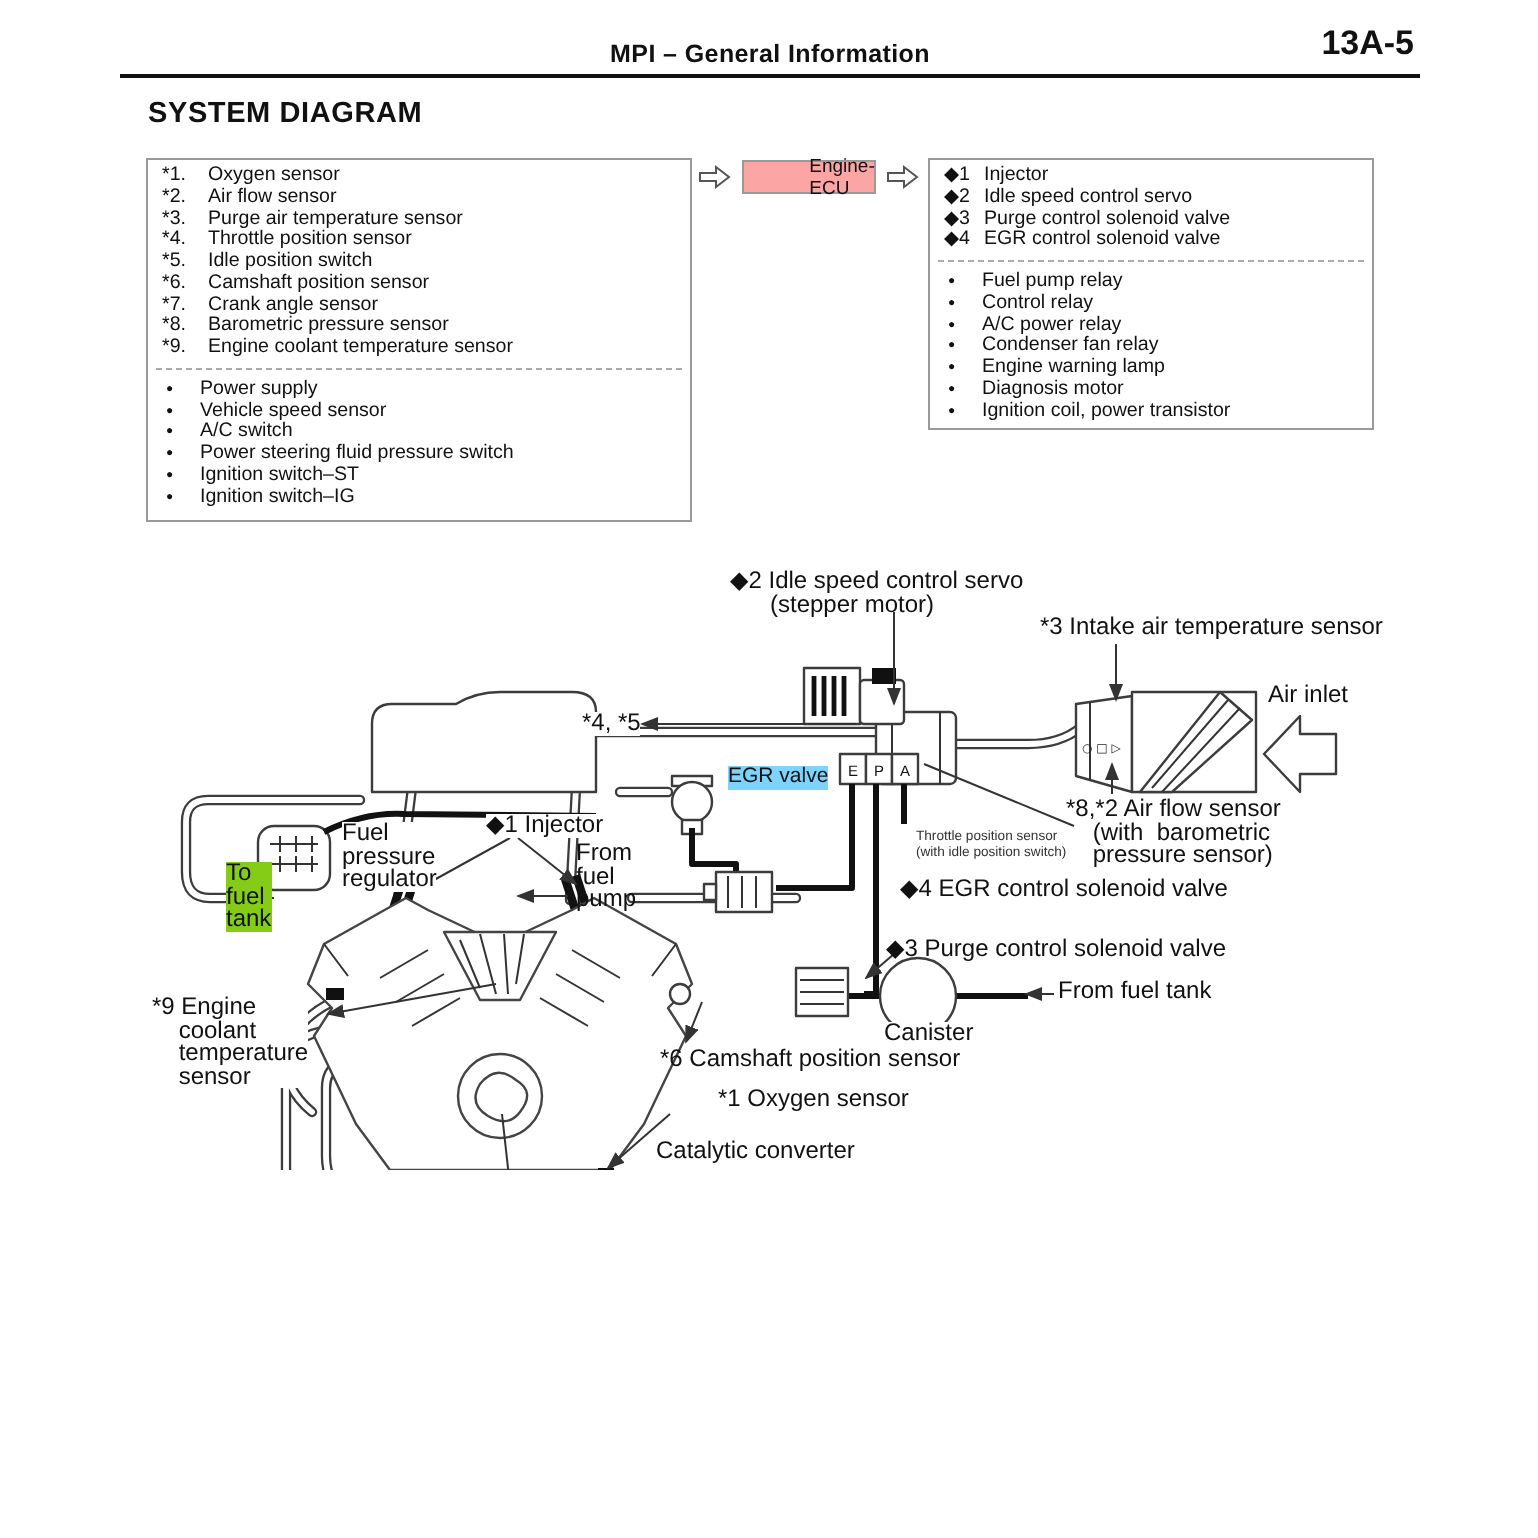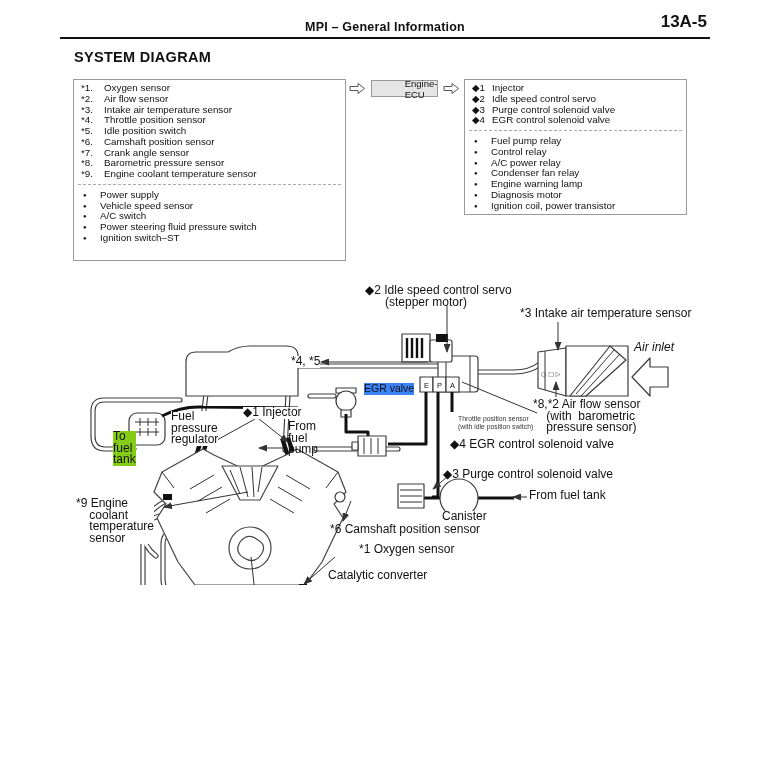--- a/index.html
+++ b/index.html
@@ -9,21 +9,21 @@
   .hdr-title{position:absolute;left:60px;right:59px;top:20px;text-align:center;
              font-weight:bold;font-size:12.5px;letter-spacing:.2px;}
   .hdr-code{position:absolute;right:62px;top:12px;font-size:17px;font-weight:bold;}
   .hdr-rule{position:absolute;left:60px;right:59px;top:37px;height:2px;background:#111;}
   .section-title{position:absolute;left:74px;top:49px;font-size:14.5px;font-weight:bold;letter-spacing:.3px;}
   
   .list-box{position:absolute;border:1px solid #9a9a9a;background:#fff;box-sizing:border-box;}
   #left-box{left:73px;top:79px;width:273px;height:182px;}
   #right-box{left:464px;top:79px;width:223px;height:136px;}
   #ecu-box{position:absolute;left:371px;top:80px;width:67px;height:17px;border:1px solid #9a9a9a;
-           display:flex;align-items:center;justify-content:center;font-size:9.5px;background:#e5e5e5;box-sizing:border-box;padding-left:33px;}
+           display:flex;align-items:center;justify-content:center;font-size:9.5px;background:#fca5a5;box-sizing:border-box;padding-left:33px;}
   .flow-arrow{position:absolute;width:17px;height:13px;}
   ul.plist{list-style:none;margin:0;padding:3px 7px 2px 7px;}
   ul.plist li{display:flex;font-size:9.8px;line-height:10.75px;}
   .num{flex:none;width:23px;}
   #right-box .num{width:20px;}
   li.b::before{content:"\25CF";flex:none;width:17px;font-size:6px;line-height:10.75px;padding-left:2px;}
   .dash-divider{border-top:1px dashed #aaa;margin:2px 4px 2px 4px;}
   
   .dlabel{position:absolute;font-size:12px;line-height:11.6px;white-space:pre;color:#111;}
   .dlabel.small{font-size:6.8px;line-height:8px;color:#333;}
@@ -60,21 +60,21 @@
     <li>
           <span class="num">*1.</span>
           <span>Oxygen sensor</span>
         </li>
         <li>
           <span class="num">*2.</span>
           <span>Air flow sensor</span>
         </li>
         <li>
           <span class="num">*3.</span>
-          <span>Intake air temperature sensor</span>
+          <span>Purge air temperature sensor</span>
         </li>
         <li>
           <span class="num">*4.</span>
           <span>Throttle position sensor</span>
         </li>
         <li>
           <span class="num">*5.</span>
           <span>Idle position switch</span>
         </li>
         <li>
@@ -104,20 +104,23 @@
           <span>Vehicle speed sensor</span>
         </li>
         <li class="b">
           <span>A/C switch</span>
         </li>
         <li class="b">
           <span>Power steering fluid pressure switch</span>
         </li>
         <li class="b">
           <span>Ignition switch–ST</span>
+        </li>
+        <li class="b">
+          <span>Ignition switch–IG</span>
         </li>
       </ul>
   </div>
 
   <svg class="flow-arrow" style="left:349px;top:82px;" viewBox="0 0 17 13">
     <polygon points="1,4.5 9,4.5 9,1.5 15.5,6.5 9,11.5 9,8.5 1,8.5" fill="#fff" stroke="#555" stroke-width="1"></polygon>
   </svg>
   <div id="ecu-box">Engine-ECU</div>
   <svg class="flow-arrow" style="left:443px;top:82px;" viewBox="0 0 17 13">
     <polygon points="1,4.5 9,4.5 9,1.5 15.5,6.5 9,11.5 9,8.5 1,8.5" fill="#fff" stroke="#555" stroke-width="1"></polygon>
@@ -309,27 +312,27 @@
       <path class="leader" marker-end="url(#ah)" d="M 248,492 L 164,507"></path>
       <path class="leader" marker-end="url(#ah)" d="M 351,501 L 343,521"></path>
       <path class="leader" marker-end="url(#ah)" d="M 335,557 L 304,584"></path>
       <path class="leader" marker-end="url(#ah)" d="M 251,557 L 258,620"></path>
     </g>
   </svg>
 
   <div class="dlabel" style="left:365px;top:285px;">◆2 Idle speed control servo
       (stepper motor)</div>
   <div class="dlabel" style="left:520px;top:308px;">*3 Intake air temperature sensor</div>
-  <div class="dlabel" style="left:634px;top:342px;font-style:italic;">Air inlet</div>
+  <div class="dlabel" style="left:634px;top:342px;">Air inlet</div>
   <div class="dlabel" style="left:533px;top:399px;">*8,*2 Air flow sensor
     (with  barometric
     pressure sensor)</div>
   <div class="dlabel small" style="left:458px;top:415px;">Throttle position sensor
 (with idle position switch)</div>
-  <div class="dlabel med" style="left:364px;top:383px;background:#3b82f6;">EGR valve</div>
+  <div class="dlabel med" style="left:364px;top:383px;background:#7dd3fc;">EGR valve</div>
   <div class="dlabel" style="left:450px;top:439px;">◆4 EGR control solenoid valve</div>
   <div class="dlabel" style="left:443px;top:469px;">◆3 Purge control solenoid valve</div>
   <div class="dlabel" style="left:529px;top:490px;">From fuel tank</div>
   <div class="dlabel" style="left:442px;top:511px;background:#fff;">Canister</div>
   <div class="dlabel" style="left:330px;top:524px;">*6 Camshaft position sensor</div>
   <div class="dlabel" style="left:327px;top:544px;margin-left:32px;">*1 Oxygen sensor</div>
   <div class="dlabel" style="left:328px;top:570px;">Catalytic converter</div>
   <div class="dlabel" style="left:230px;top:624px;">*7 Crank angle sensor</div>
   <div class="dlabel" style="left:243px;top:407px;background:#fff;">◆1 Injector</div>
   <div class="dlabel" style="left:288px;top:421px;">From

